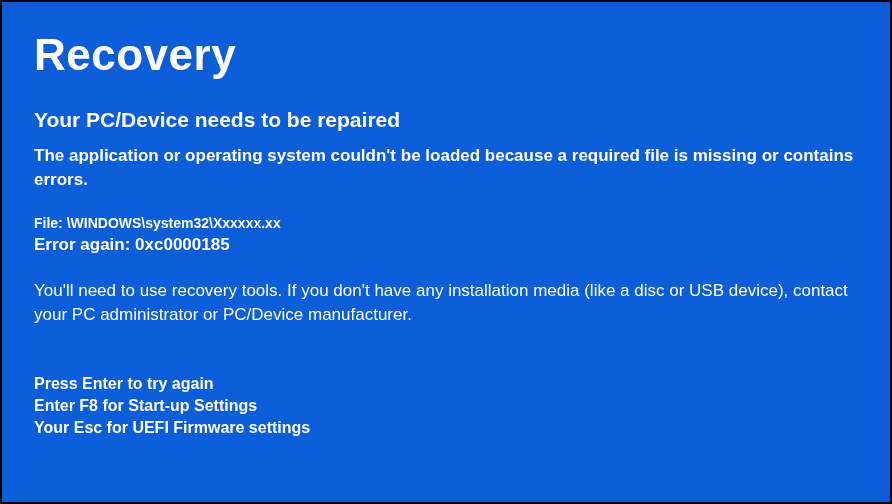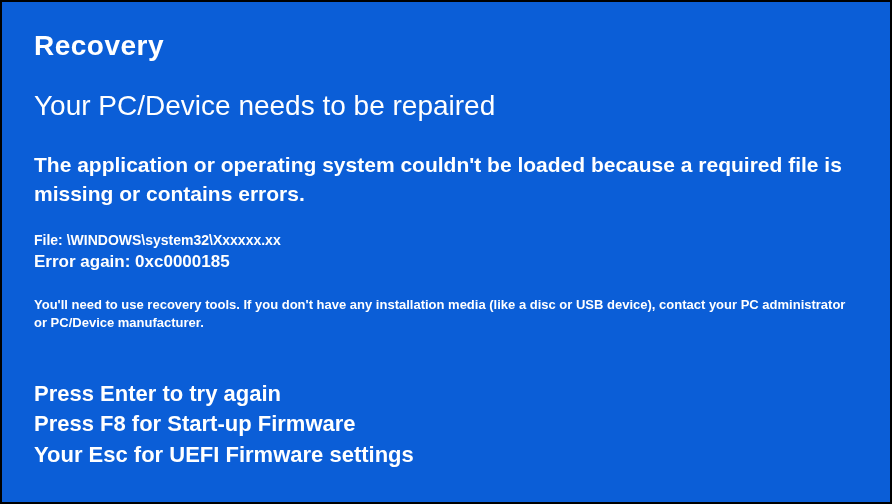--- a/index.html
+++ b/index.html
@@ -11,55 +11,55 @@
       width: 892px;
       height: 504px;
       background: #0b5ed7;
       border: 2px solid #000;
       font-family: 'Segoe UI', Tahoma, Geneva, Verdana, sans-serif;
       color: #ffffff;
       padding: 28px 32px;
       overflow: hidden;
     }
     .title {
-      font-size: 28px;
+      font-size: 44px;
       font-weight: 600;
       margin-bottom: 28px;
       letter-spacing: 0.5px;
     }
     .subtitle {
-      font-size: 28px;
-      font-weight: 400;
-      margin-bottom: 28px;
+      font-size: 21px;
+      font-weight: 700;
+      margin-bottom: 12px;
     }
     .description {
-      font-size: 21px;
+      font-size: 17px;
       font-weight: 600;
       line-height: 1.4;
       margin-bottom: 22px;
     }
     .file-line {
       font-size: 14px;
       font-weight: 600;
       line-height: 1.4;
     }
     .error-code-line {
       font-size: 17px;
       font-weight: 600;
       line-height: 1.4;
       margin-bottom: 22px;
     }
     .recovery-note {
-      font-size: 13px;
-      font-weight: 700;
+      font-size: 17px;
+      font-weight: 400;
       line-height: 1.4;
       margin-bottom: 46px;
     }
     .keypress-hint {
-      font-size: 22px;
+      font-size: 16px;
       font-weight: 600;
       line-height: 1.4;
     }
     .label-inline {
       display: inline;
     }
   </style>
 </head>
 <body>
 
@@ -73,14 +73,14 @@
   <span class="label-inline">File: </span><span>\WINDOWS\system32\Xxxxxx.xx</span>
 </p>
 
 <p class="error-code-line">
   <span class="label-inline">Error again: </span><span>0xc0000185</span>
 </p>
 
 <p class="recovery-note">You'll need to use recovery tools. If you don't have any installation media (like a disc or USB device), contact your PC administrator or PC/Device manufacturer.</p>
 
 <p class="keypress-hint">Press Enter to try again</p>
-<p class="keypress-hint">Press F8 for Start-up Firmware</p>
+<p class="keypress-hint">Enter F8 for Start-up Settings</p>
 <p class="keypress-hint">Your Esc for UEFI Firmware settings</p>
 
 </body></html>

